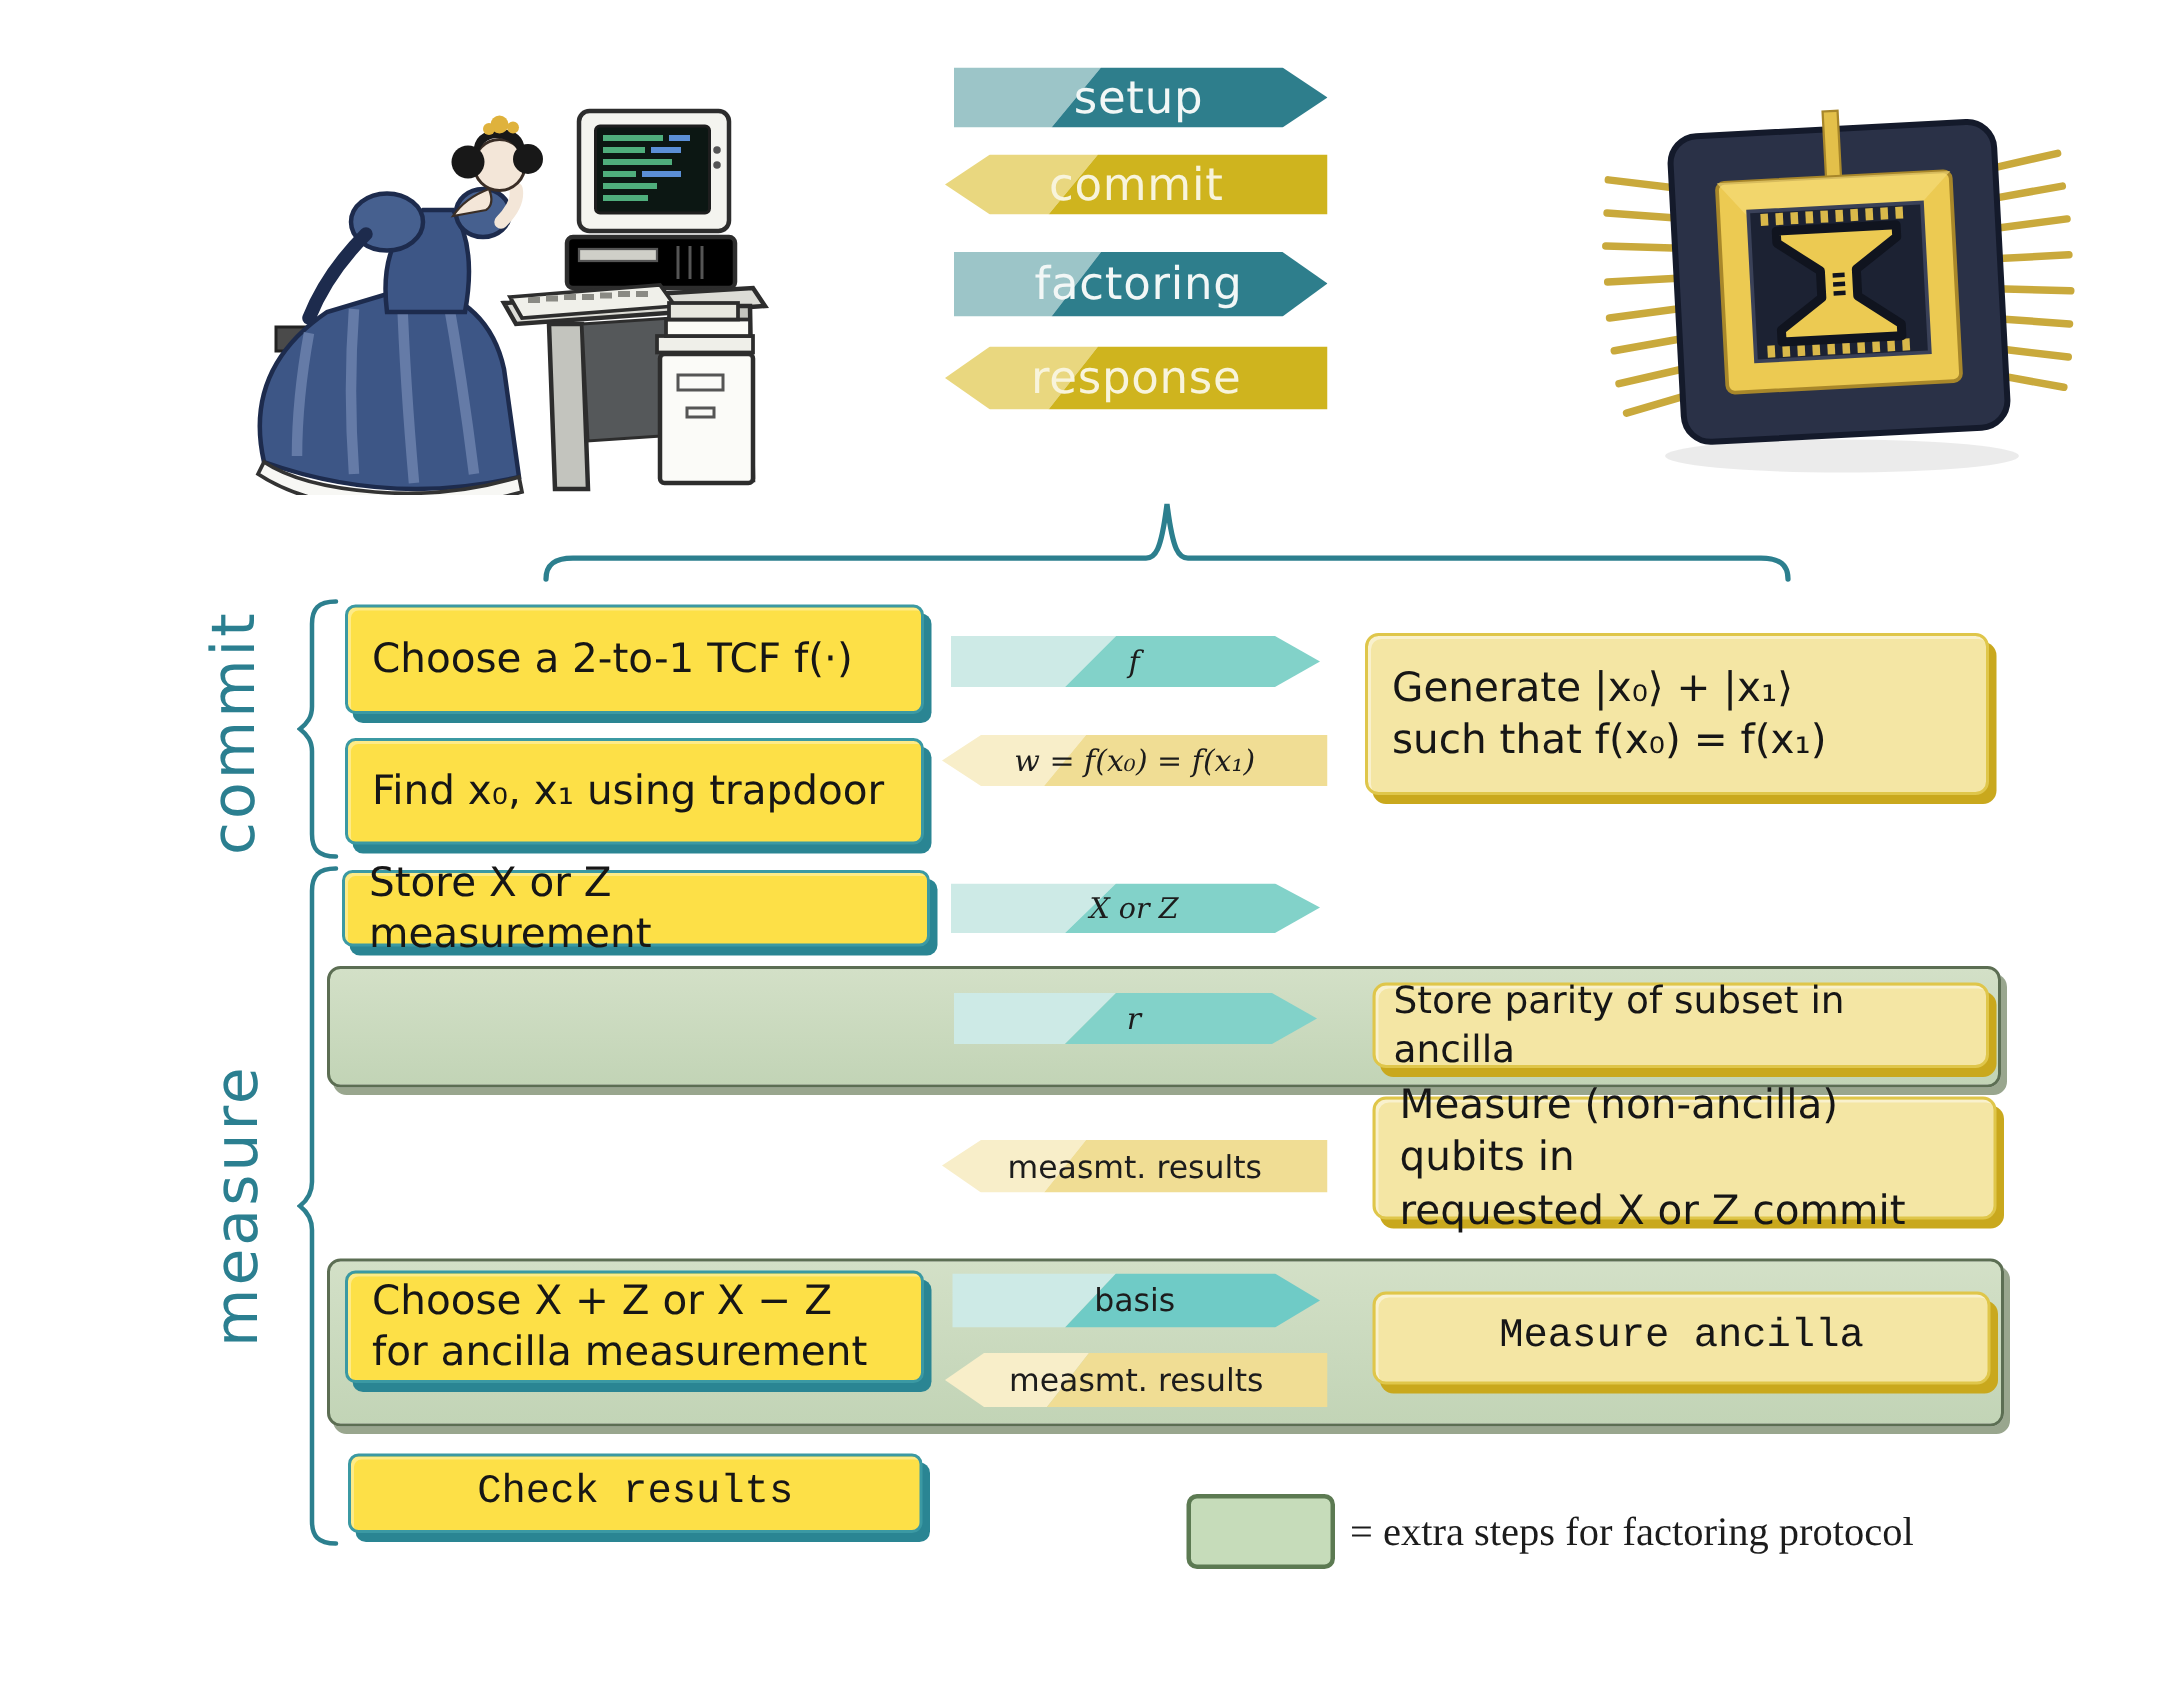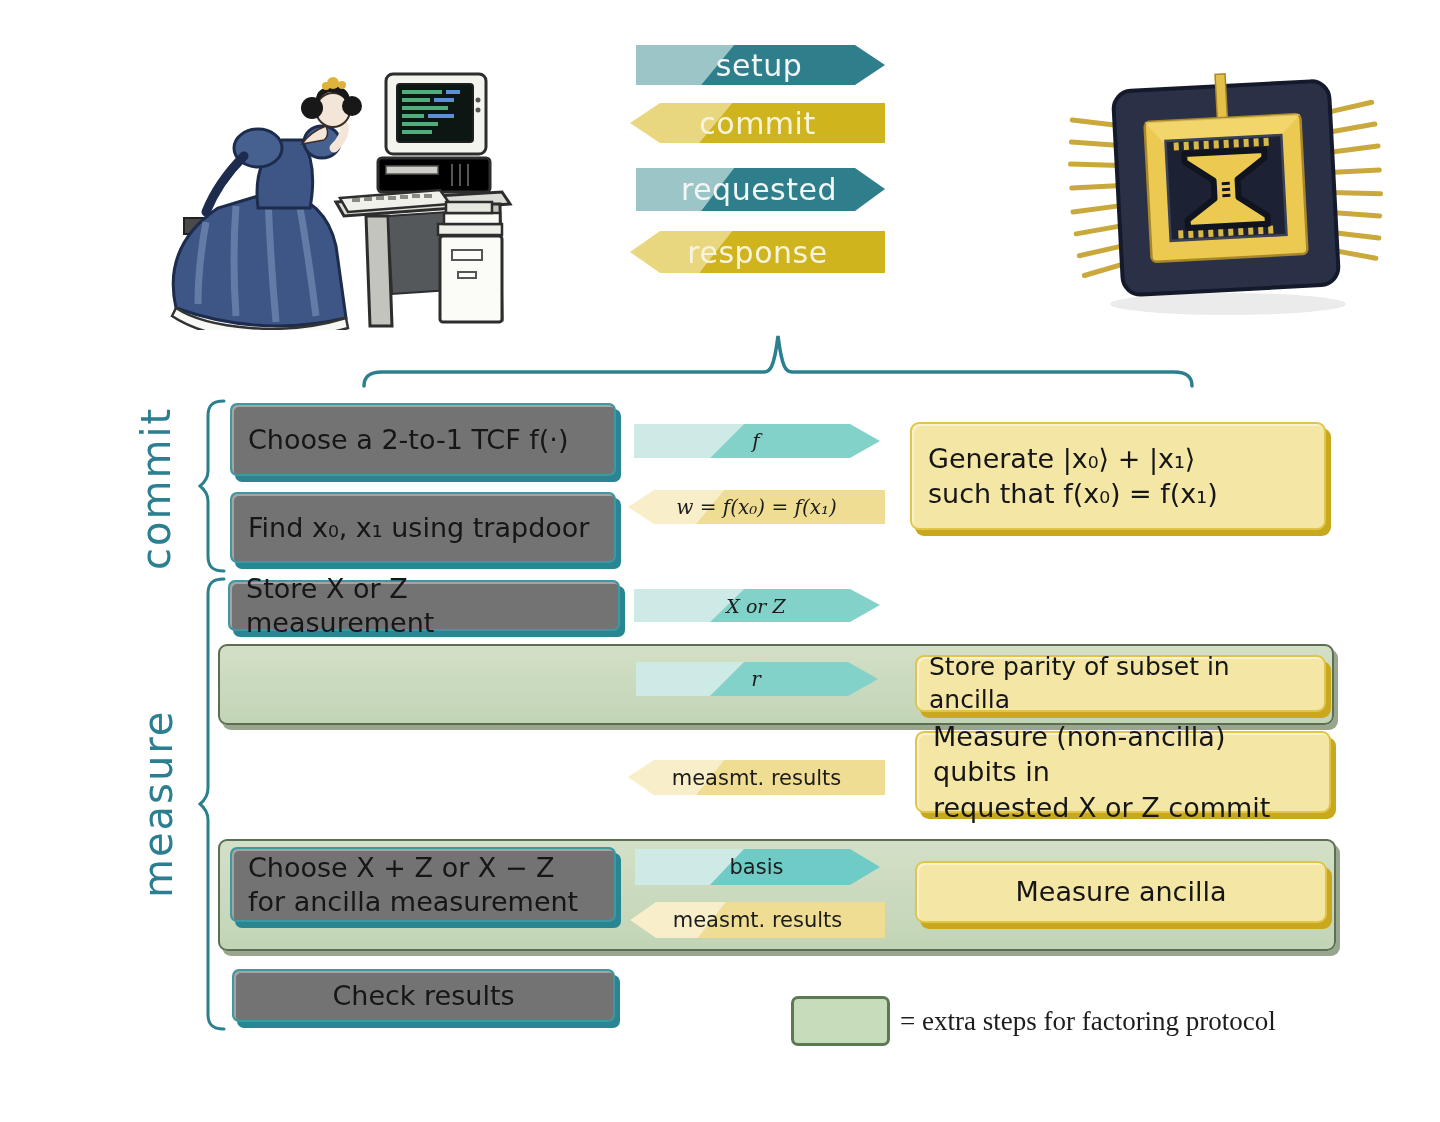--- a/index.html
+++ b/index.html
@@ -1,31 +1,31 @@
 <!DOCTYPE html>
 <html><head>
 <meta charset="utf-8">
 <title>Protocol Diagram</title>
 <style>
   html,body{margin:0;padding:0;background:#ffffff;}
   .canvas{position:relative;width:1440px;height:1122px;background:#ffffff;
           font-family:"DejaVu Sans",sans-serif;overflow:hidden;color:#161616;}
 
   
-  .teal-box{position:absolute;box-sizing:border-box;background:#737373;
+  .teal-box{position:absolute;box-sizing:border-box;background:#fde047;
     border:2px solid #3b99a3;border-radius:7px;
     box-shadow:5px 6px 0 #2a8593, inset 2px 2px 0 rgba(255,255,255,.35);
     display:flex;flex-direction:column;justify-content:center;
     padding:0 16px;font-size:27px;line-height:1.25;}
   .yellow-box{position:absolute;box-sizing:border-box;background:#f4e6a4;
     border:2px solid #dfc64a;border-radius:9px;
     box-shadow:5px 6px 0 #c9a81d, inset 2px 2px 0 rgba(255,255,255,.45);
     display:flex;flex-direction:column;justify-content:center;
     padding:12px 16px;font-size:27px;line-height:1.3;}
-  .center{align-items:center;text-align:center;}
+  .center{align-items:center;text-align:center;font-family:Liberation Mono, monospace;}
   .green-panel{position:absolute;box-sizing:border-box;
     background:linear-gradient(180deg,#d3e0c7,#c2d4b6);
     border:2px solid #5c6e53;border-radius:9px;box-shadow:4px 5px 0 #99a68e;}
 
   
   .arrow{position:absolute;}
   .arrow svg{position:absolute;left:0;top:0;width:100%;height:100%;}
   .arrow .lbl{position:absolute;inset:0;display:flex;align-items:center;
     justify-content:center;}
   .banner-lbl{color:#f2f7f6;font-size:30px;letter-spacing:.5px;}
@@ -213,21 +213,21 @@
       <polygon points="102,0 255,0 255,40 69,40" fill="#cfb41e"></polygon>
     </svg>
     <div class="lbl banner-lbl on-yellow">commit</div>
   </div>
 
   <div class="arrow" style="left:633px;top:168px;width:252px;height:43px">
     <svg viewBox="0 0 252 43" preserveAspectRatio="none">
       <polygon points="3,0 101,0 68,43 3,43" fill="#9cc5c8"></polygon>
       <polygon points="68,43 101,0 222,0 252,21 222,43" fill="#2e7e8c"></polygon>
     </svg>
-    <div class="lbl banner-lbl">requested</div>
+    <div class="lbl banner-lbl">factoring</div>
   </div>
 
   <div class="arrow" style="left:630px;top:231px;width:255px;height:42px">
     <svg viewBox="0 0 255 42" preserveAspectRatio="none">
       <polygon points="0,21 30,0 102,0 69,42 30,42" fill="#e9d77f"></polygon>
       <polygon points="102,0 255,0 255,42 69,42" fill="#cfb41e"></polygon>
     </svg>
     <div class="lbl banner-lbl on-yellow">response</div>
   </div>
 

